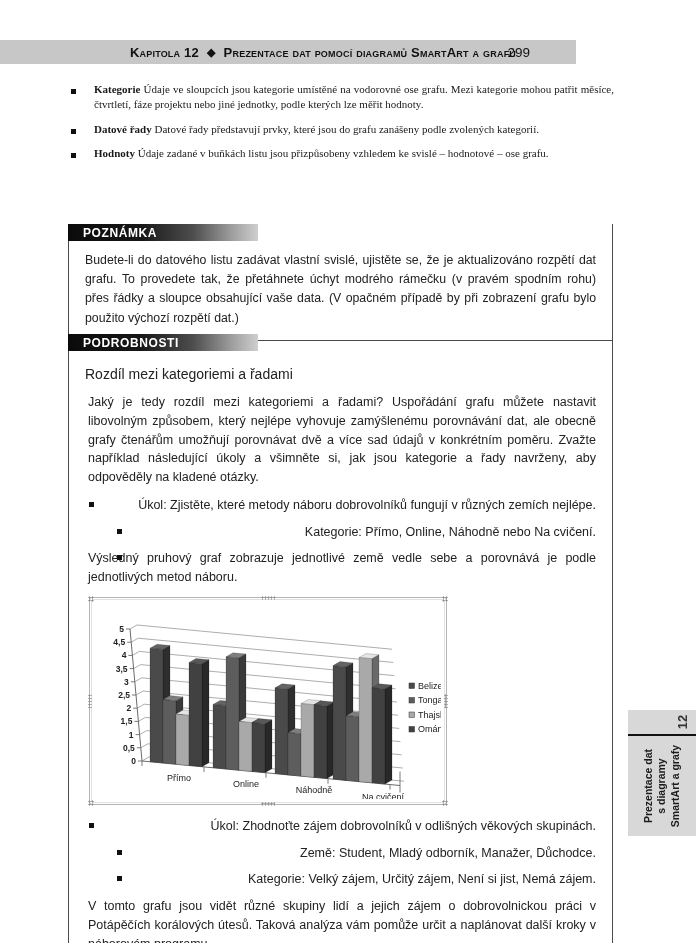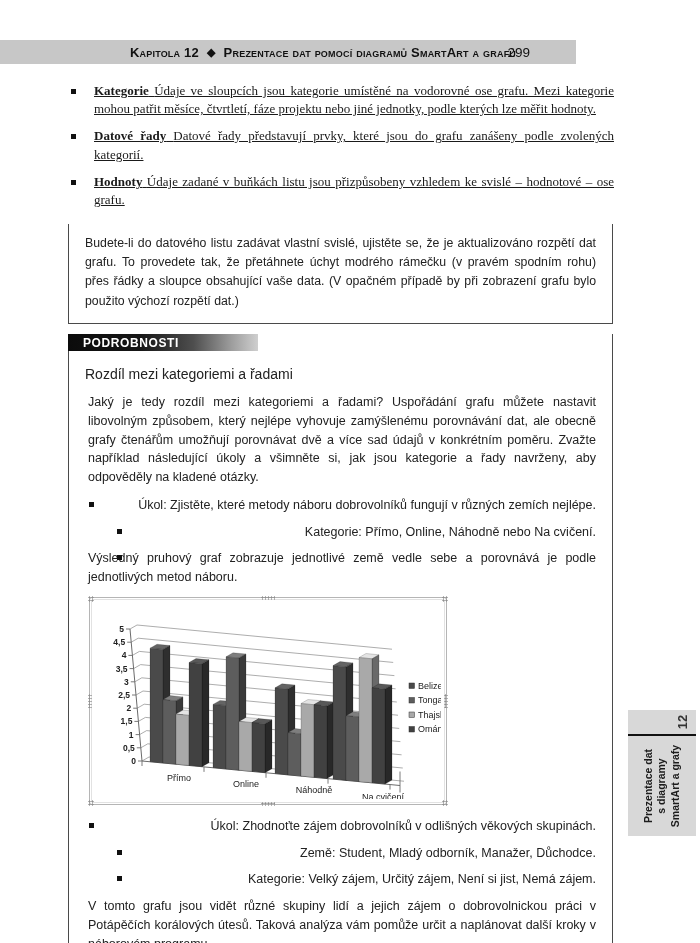--- a/index.html
+++ b/index.html
@@ -18,21 +18,21 @@
     font-weight:bold;font-size:13px;font-variant:small-caps;letter-spacing:.2px;color:#111;
     white-space:nowrap;
   }
   .runhead-sep{font-size:11px;padding:0 8px;position:relative;top:-1px;}
   .runhead-page{
     position:absolute;right:46px;font-weight:normal;font-size:13.5px;color:#111;
   }
   
   .intro{position:absolute;top:82px;left:68px;width:546px;}
   .b-item{position:relative;padding-left:26px;margin-bottom:9px;
-    font-size:13px;line-height:1.4;text-align:justify;text-decoration:underline;}
+    font-size:11px;line-height:1.4;text-align:justify;}
   .sq{position:absolute;left:3px;top:7px;width:5px;height:5px;background:#111;display:inline-block;}
   .term{font-weight:bold;}
   
   .nbox{position:absolute;left:68px;width:545px;box-sizing:border-box;
     border-left:1px solid #4a4a4a;border-right:1px solid #4a4a4a;
     font-family:"Liberation Sans", sans-serif;}
   .nbox.note{top:224px;border-bottom:1px solid #4a4a4a;}
   .nbox.details{top:334px;border-bottom:none;}
   .nbar{
     width:190px;height:17px;margin-left:-1px;display:flex;align-items:center;
@@ -98,20 +98,21 @@
     <span>Datové řady představují prvky, které jsou do grafu zanášeny podle zvolených kategorií.</span>
   </div>
   <div class="b-item">
     <span class="sq"></span>
     <span class="term">Hodnoty</span>
     <span>Údaje zadané v buňkách listu jsou přizpůsobeny vzhledem ke svislé – hodnotové – ose grafu.</span>
   </div>
 </div>
 
 <div class="nbox note">
+  <div class="nbar">POZNÁMKA</div>
   <div class="nbody">Budete-li do datového listu zadávat vlastní svislé, ujistěte se, že je aktualizováno rozpětí dat grafu. To provedete tak, že přetáhnete úchyt modrého rámečku (v pravém spodním rohu) přes řádky a sloupce obsahující vaše data. (V opačném případě by při zobrazení grafu bylo použito výchozí rozpětí dat.)</div>
 </div>
 
 <div class="nbox details">
   <div class="nbar">PODROBNOSTI</div>
   <div class="nbody">
     <div class="dheading">Rozdíl mezi kategoriemi a řadami</div>
     <div class="dpar">Jaký je tedy rozdíl mezi kategoriemi a řadami? Uspořádání grafu můžete nastavit libovolným způsobem, který nejlépe vyhovuje zamýšlenému porovnávání dat, ale obecně grafy čtenářům umožňují porovnávat dvě a více sad údajů v konkrétním poměru. Zvažte například následující úkoly a všimněte si, jak jsou kategorie a řady navrženy, aby odpověděly na kladené otázky.</div>
 
     <div class="dli">

